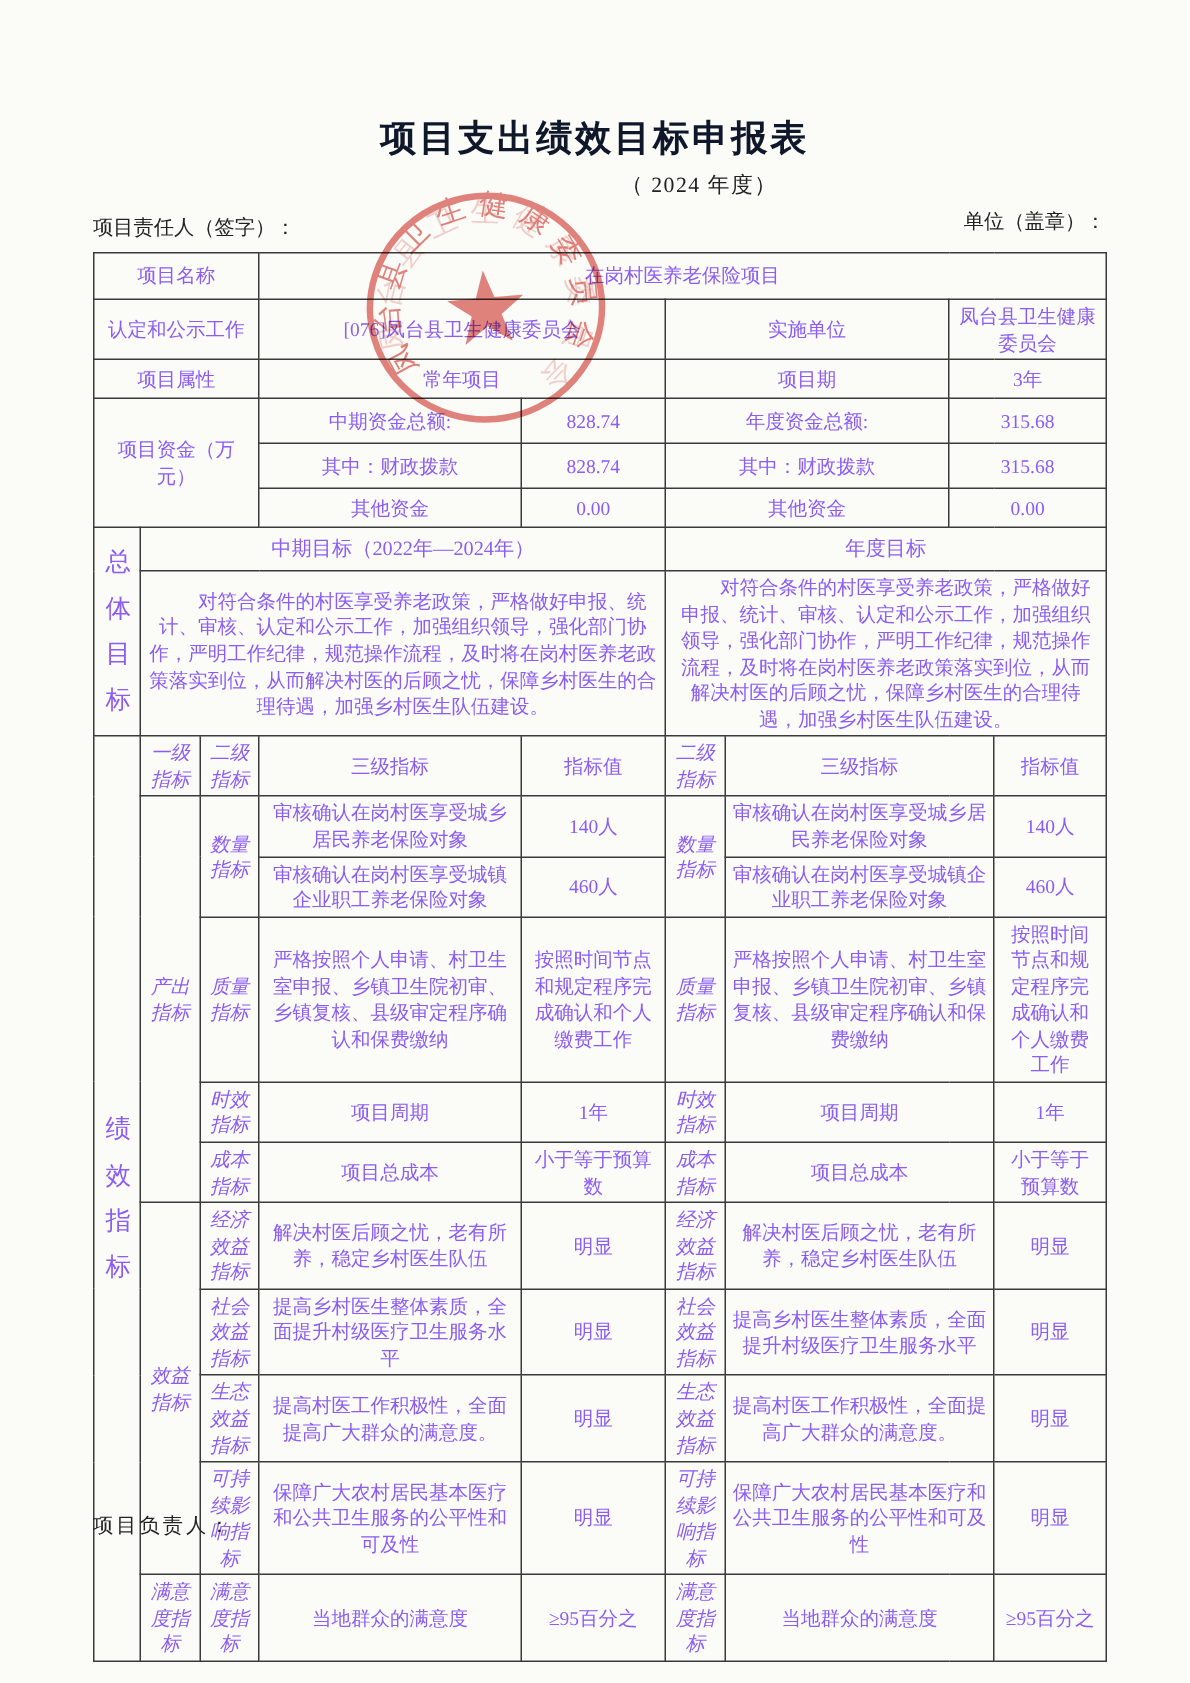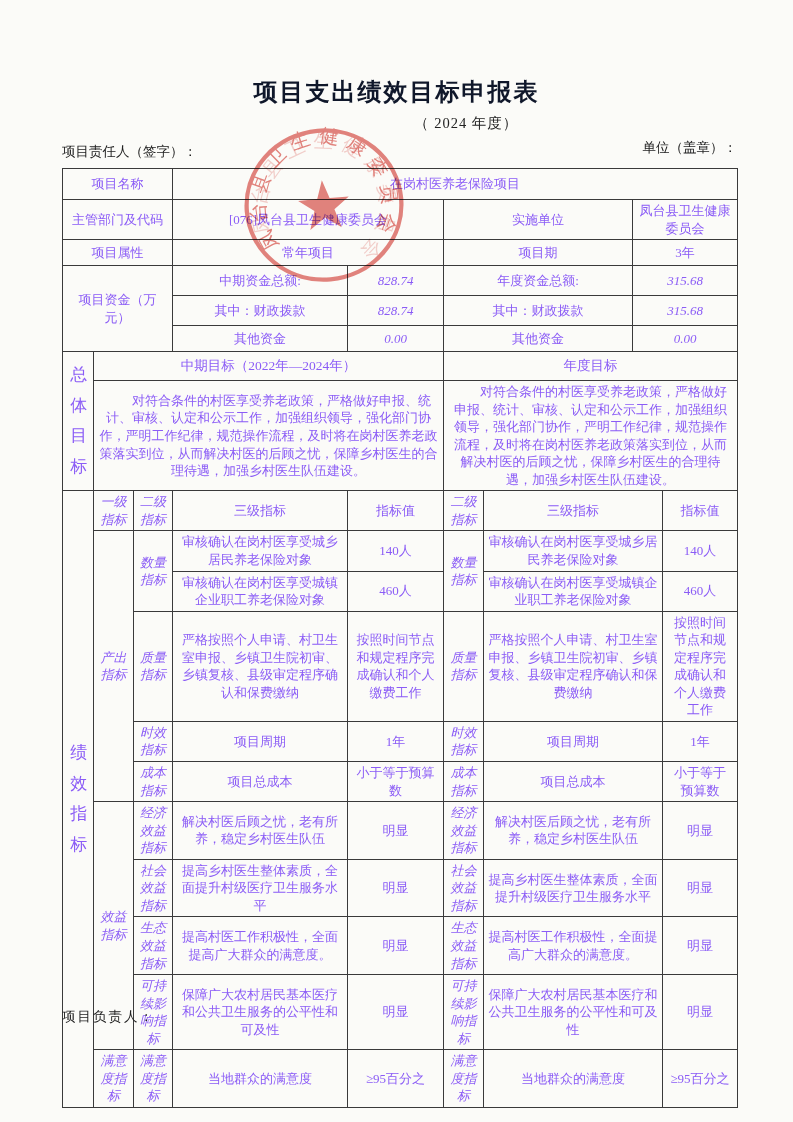--- a/index.html
+++ b/index.html
@@ -33,21 +33,21 @@
   }
   table.form td {
     border:1px solid #3a3a3a;
     text-align:center; vertical-align:middle;
     padding:2px 4px;
     line-height:1.35;
     word-break:break-all;
   }
   td.lab { font-size:13px; }
   td.left-al { text-align:left; padding-left:10px; }
-  td.num { text-align:right; padding-right:5px; font-family:"Liberation Serif","DejaVu Serif",serif;font-style:italic; }
+  td.num { text-align:right; padding-right:5px; font-family:"Liberation Serif","DejaVu Serif",serif; }
   td.goal-hd { font-size:13.5px; }
   td.goal-tx {
     text-align:justify; vertical-align:top;
     padding:5px 7px 4px 7px; line-height:1.6; font-size:13px;
   }
   td.goal-tx span { display:block; text-indent:2em; }
   td.vert-cell { padding:0; }
   .vert {
     display:inline-block; width:1.1em;
     word-break:break-all; line-height:1.8;
@@ -87,21 +87,21 @@
       <col style="width:75px">
   </colgroup>
 
   <tbody>
       <tr style="height:31px">
     <td colspan="3" class="lab">项目名称</td>
     <td colspan="6">在岗村医养老保险项目</td>
   </tr>
 
   <tr style="height:36px">
-    <td colspan="3" class="lab">主管部门及代码</td>
+    <td colspan="3" class="lab">认定和公示工作</td>
     <td colspan="2">[076]凤台县卫生健康委员会</td>
     <td colspan="2" class="lab">实施单位</td>
     <td colspan="2">凤台县卫生健康委员会</td>
   </tr>
 
   <tr style="height:26px">
     <td colspan="3" class="lab">项目属性</td>
     <td colspan="2">常年项目</td>
     <td colspan="2" class="lab">项目期</td>
     <td colspan="2">3年</td>

